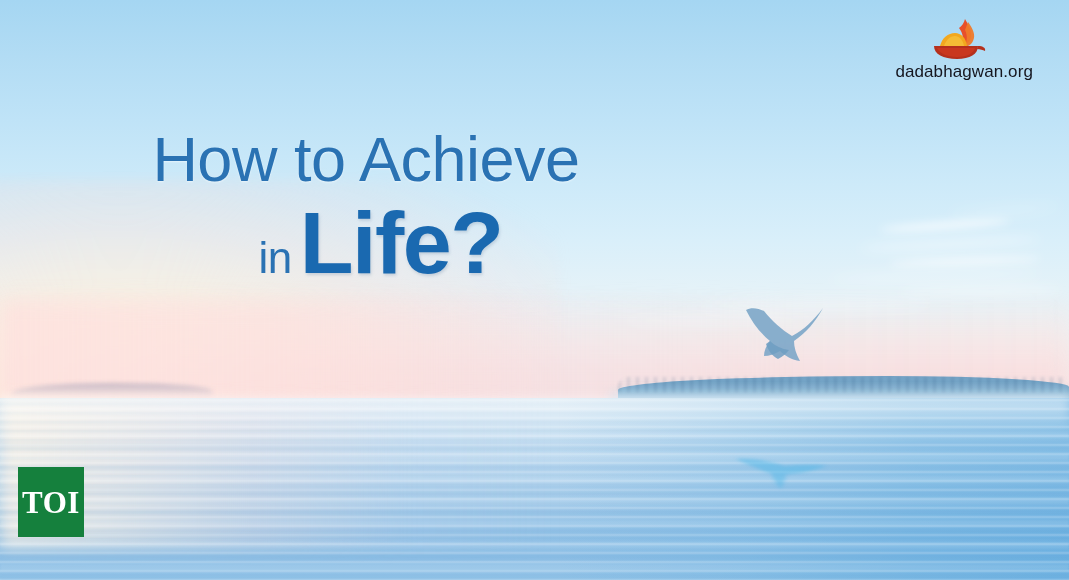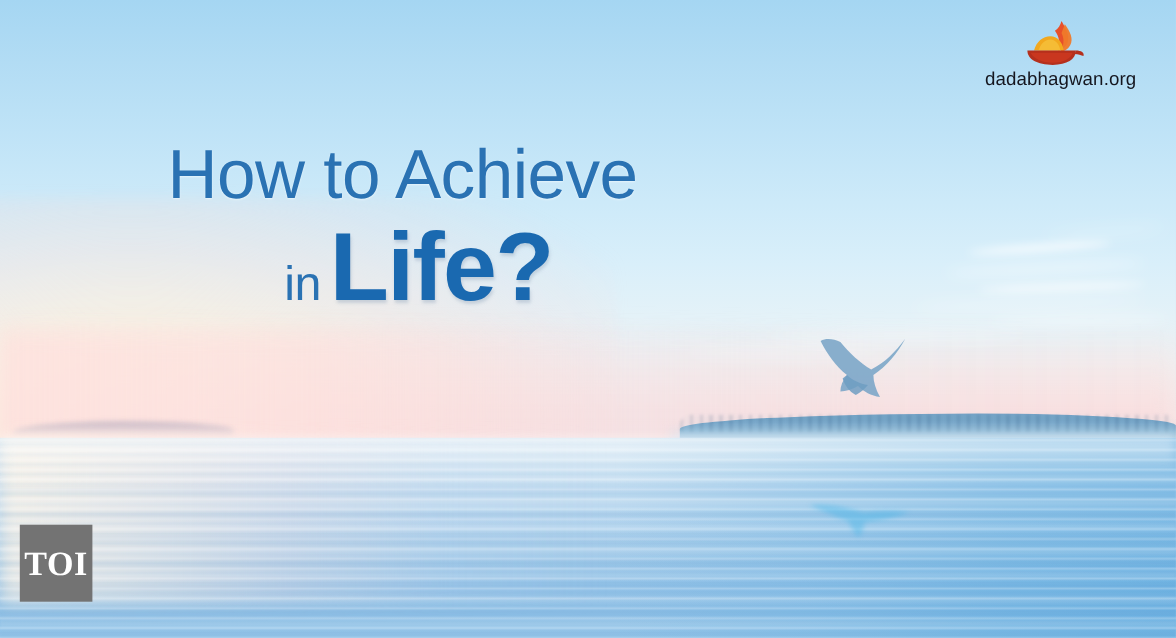--- a/index.html
+++ b/index.html
@@ -274,23 +274,23 @@
     font-size: 17px;
     font-weight: 400;
     color: #15161f;
     letter-spacing: 0.1px;
     white-space: nowrap;
   }
 
   
   .toi {
     position: absolute;
-    left: 18px; top: 477px;
+    left: 18px; top: 467px;
     width: 66px; height: 70px;
-    background: #737373;
+    background: #15803d;
     display: flex;
     align-items: center;
     justify-content: center;
   }
   .toi-text {
     font-family: "Liberation Serif", serif;
     color: #ffffff;
     font-size: 31px;
     font-weight: 700;
     letter-spacing: 0.5px;

